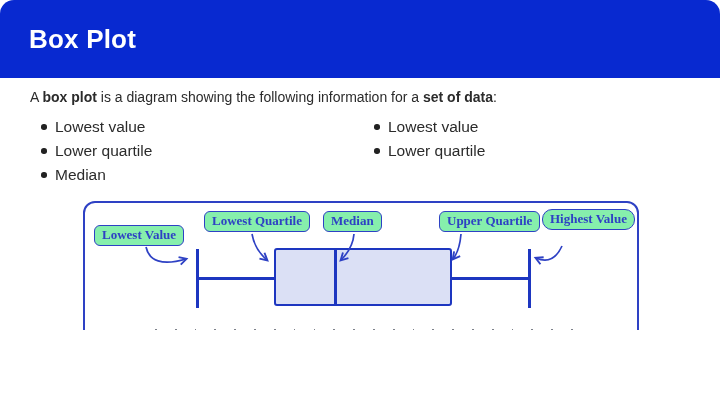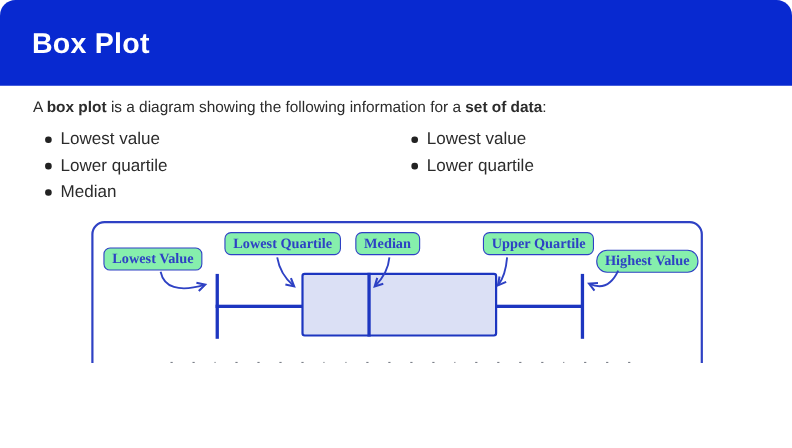--- a/index.html
+++ b/index.html
@@ -47,21 +47,21 @@
   .scale-ticks{position:absolute;left:70px;top:126px;width:418px;height:9px;display:flex;justify-content:space-between;}
   .scale-ticks .tick{width:1.8px;height:9px;background:var(--tick-gray);}
 
   .dlabel{position:absolute;font-family:"Liberation Serif",serif;font-weight:700;font-size:13px;
     color:var(--diagram-blue);border:1.5px solid var(--diagram-blue);border-radius:6px;
     padding:1px 7px 2px;background:#86efac;white-space:nowrap;line-height:16px;}
   .lbl-0{left:9px;top:22px;}
   .lbl-1{left:119px;top:8px;}
   .lbl-2{left:238px;top:8px;}
   .lbl-3{left:324px;top:8px;margin-left:30px;}
-  .lbl-4{left:457px;top:24px;border-radius:10px;}
+  .lbl-4{left:457px;top:6px;border-radius:10px;}
 
   .arrows{position:absolute;left:0;top:0;width:556px;height:144px;pointer-events:none;color:var(--diagram-blue);}
   .arrows path{fill:none;stroke:var(--diagram-blue);stroke-width:1.7;}
 
   .footer-text{position:absolute;left:30px;top:356px;font-size:16px;color:var(--text-dark);line-height:22px;}
 
   .logo{position:absolute;left:606px;top:354px;display:flex;align-items:flex-start;gap:6px;}
   .logo-text{display:flex;flex-direction:column;align-items:center;padding-top:5px;}
   .logo-text span{font-size:6.5px;font-weight:700;color:var(--logo-text);letter-spacing:.6px;line-height:8px;white-space:nowrap;}
 </style>

